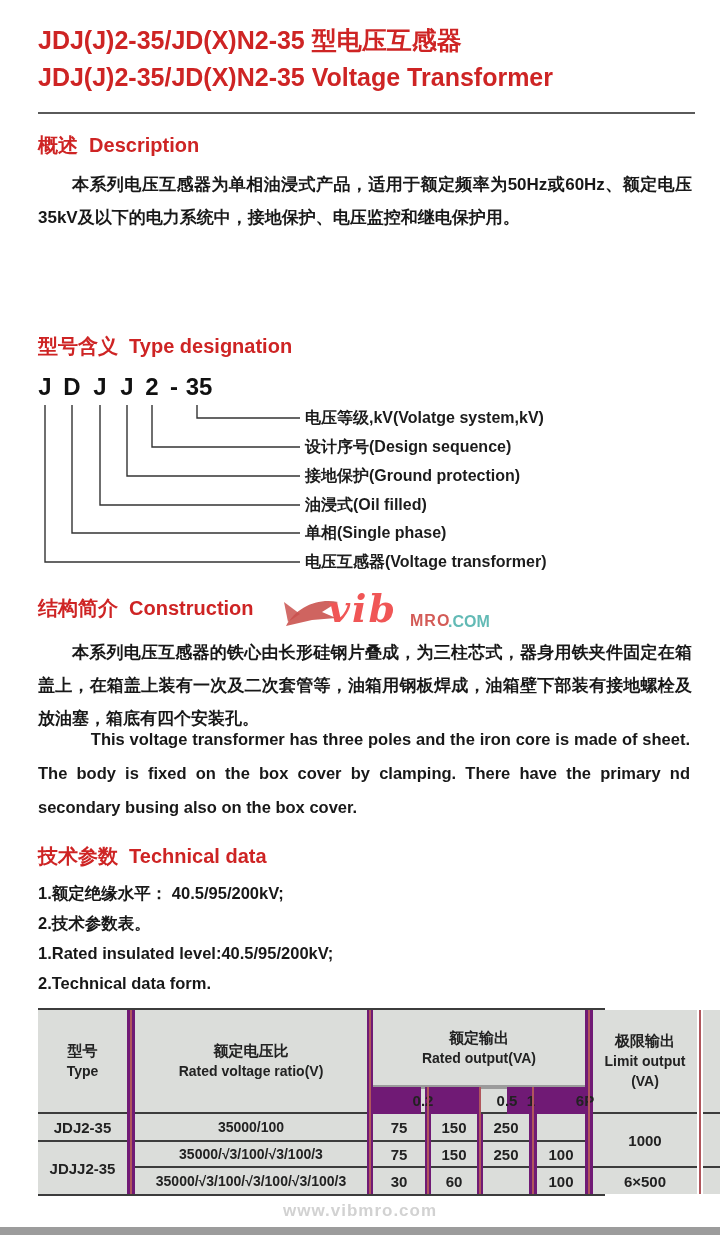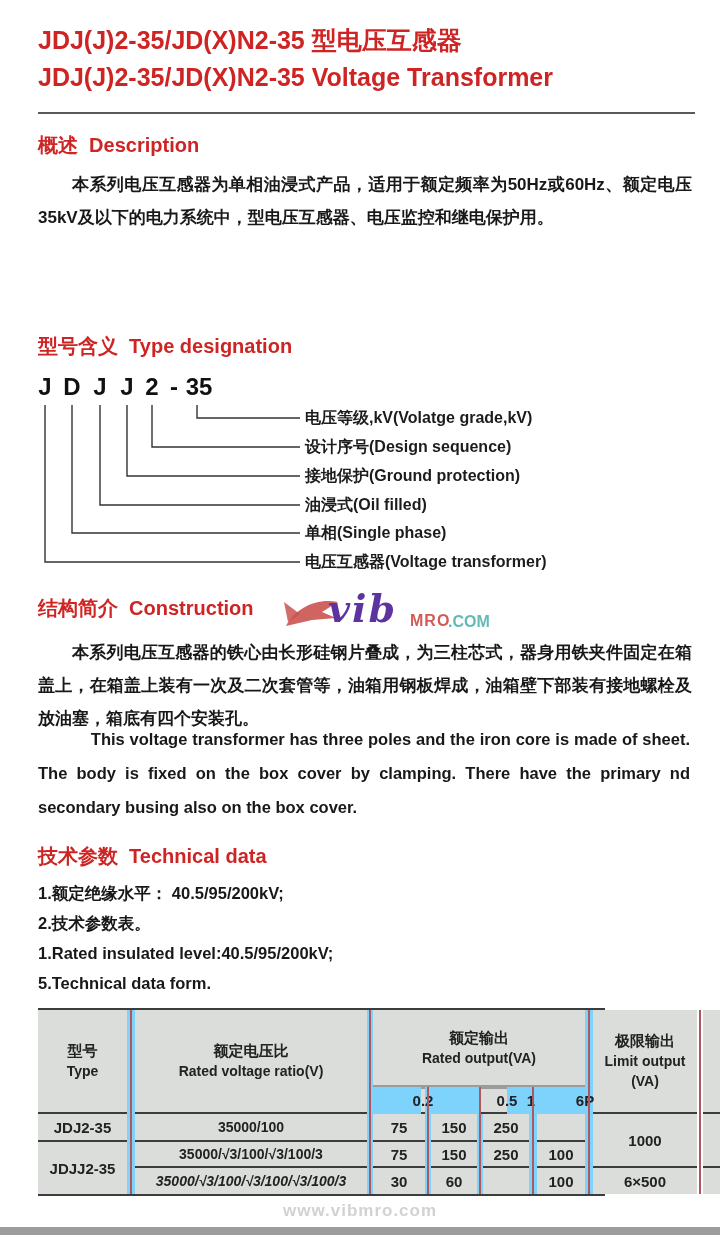--- a/index.html
+++ b/index.html
@@ -25,35 +25,35 @@
   .para-cn { width:654px; font-size:17px; font-weight:600; line-height:33px; text-indent:2em; text-align:justify; color:#181818; }
   .para-en { width:652px; font-size:16.5px; font-weight:600; line-height:31px; text-indent:3.2em; text-align:justify; color:#181818; }
 
   
   .diagram { left:38px; top:373px; width:660px; height:212px; }
   .code-char { position:absolute; top:0; transform:translateX(-50%); font-size:24px; font-weight:bold; color:#111; }
   .diag-label { position:absolute; left:267px; height:20px; line-height:20px; font-size:16px; font-weight:600; color:#1c1c1c; white-space:nowrap; }
 
   
   .wm-logo { left:282px; top:584px; width:200px; height:58px; opacity:.9; }
-  .wm-vib { position:absolute; left:46px; top:2px; font-family:"DejaVu Serif", serif; font-style:italic; font-weight:bold; font-size:38px; color:#4c1d95; letter-spacing:2px; }
+  .wm-vib { position:absolute; left:46px; top:2px; font-family:"DejaVu Serif", serif; font-style:italic; font-weight:bold; font-size:38px; color:#ef4444; letter-spacing:2px; }
   .wm-mro { position:absolute; left:128px; top:28px; font-size:16px; font-weight:bold; color:#cf4a45; letter-spacing:1px; }
   .wm-com { position:absolute; left:166px; top:29px; font-size:16px; font-weight:700; color:#52b3ae; }
 
   
   .tech-list { left:38px; top:878px; width:660px; font-size:16.5px; font-weight:600; color:#181818; }
   .tech-list div { height:30px; line-height:30px; }
 
   
   .ttable {
     left:38px; top:1008px; width:567px; height:188px;
     display:grid;
     grid-template-columns: 89px 8px 232px 6px 52px 6px 46px 6px 46px 8px 48px 8px 104px 6px 17px;
     grid-template-rows: 77px 27px 28px 26px 26px;
-    background:#7dd3fc;
+    background:#701a75;
     border-top:2px solid #3c3c3c;
     border-bottom:2px solid #3c3c3c;
   }
   .cell {
     background:#dbddda;
     display:flex; flex-direction:column; align-items:center; justify-content:center;
     font-weight:bold; color:#222; text-align:center;
     border-bottom:2px solid #3c3c3c;
   }
   .cell.nb { border-bottom:none; }
@@ -73,21 +73,21 @@
 
 <div class="page">
 
   <div class="abs doc-title">
     <div>JDJ(J)2-35/JD(X)N2-35 型电压互感器</div>
     <div>JDJ(J)2-35/JD(X)N2-35 Voltage Transformer</div>
   </div>
   <div class="abs title-rule"></div>
 
   <div class="abs sec-heading" style="left:38px; top:132px;">概述  Description</div>
-  <div class="abs para-cn" style="left:38px; top:168px;">本系列电压互感器为单相油浸式产品，适用于额定频率为50Hz或60Hz、额定电压35kV及以下的电力系统中，型电压互感器、电压监控和继电保护用。</div>
+  <div class="abs para-cn" style="left:38px; top:168px;">本系列电压互感器为单相油浸式产品，适用于额定频率为50Hz或60Hz、额定电压35kV及以下的电力系统中，接地保护、电压监控和继电保护用。</div>
 
   <div class="abs sec-heading" style="left:38px; top:333px;">型号含义  Type designation</div>
 
   <div class="abs diagram">
     <span class="code-char" style="left:7px;">J</span>
     <span class="code-char" style="left:34px;">D</span>
     <span class="code-char" style="left:62px;">J</span>
     <span class="code-char" style="left:89px;">J</span>
     <span class="code-char" style="left:114px;">2</span>
     <span class="code-char" style="left:136px;">-</span>
@@ -95,21 +95,21 @@
 
     <svg width="660" height="212" style="position:absolute; left:0; top:0;">
       <polyline points="159,32 159,45 262,45" fill="none" stroke="#333" stroke-width="1.4"></polyline>
       <polyline points="114,32 114,74 262,74" fill="none" stroke="#333" stroke-width="1.4"></polyline>
       <polyline points="89,32 89,103 262,103" fill="none" stroke="#333" stroke-width="1.4"></polyline>
       <polyline points="62,32 62,132 262,132" fill="none" stroke="#333" stroke-width="1.4"></polyline>
       <polyline points="34,32 34,160 262,160" fill="none" stroke="#333" stroke-width="1.4"></polyline>
       <polyline points="7,32 7,189 262,189" fill="none" stroke="#333" stroke-width="1.4"></polyline>
     </svg>
 
-    <div class="diag-label" style="top:35px;">电压等级,kV(Volatge grade,kV)</div>
+    <div class="diag-label" style="top:35px;">电压等级,kV(Volatge system,kV)</div>
     <div class="diag-label" style="top:64px;">设计序号(Design sequence)</div>
     <div class="diag-label" style="top:93px;">接地保护(Ground protection)</div>
     <div class="diag-label" style="top:122px;">油浸式(Oil filled)</div>
     <div class="diag-label" style="top:150px;">单相(Single phase)</div>
     <div class="diag-label" style="top:179px;">电压互感器(Voltage transformer)</div>
   </div>
 
   <div class="abs sec-heading" style="left:38px; top:595px;">结构简介  Construction</div>
 
   <div class="abs wm-logo">
@@ -123,21 +123,21 @@
   </div>
 
   <div class="abs para-cn" style="left:38px; top:636px;">本系列电压互感器的铁心由长形硅钢片叠成，为三柱芯式，器身用铁夹件固定在箱盖上，在箱盖上装有一次及二次套管等，油箱用钢板焊成，油箱壁下部装有接地螺栓及放油塞，箱底有四个安装孔。</div>
   <div class="abs para-en" style="left:38px; top:722px; line-height:34px;">This voltage transformer has three poles and the iron core is made of sheet. The body is fixed on the box cover by clamping. There have the primary nd secondary busing also on the box cover.</div>
 
   <div class="abs sec-heading" style="left:38px; top:843px;">技术参数  Technical data</div>
   <div class="abs tech-list">
     <div>1.额定绝缘水平： 40.5/95/200kV;</div>
     <div>2.技术参数表。</div>
     <div>1.Rated insulated level:40.5/95/200kV;</div>
-    <div>5.Technical data form.</div>
+    <div>2.Technical data form.</div>
   </div>
 
   <div class="abs ttable">
 
     <div class="cell" style="grid-column:1; grid-row:1 / span 2;">
       <span class="hdr-cn">型号</span>
       <span class="hdr-en">Type</span>
     </div>
     <div class="cell" style="grid-column:3; grid-row:1 / span 2;">
       <span class="hdr-cn">额定电压比</span>
@@ -168,21 +168,21 @@
     <div class="cell body-cell" style="grid-column:13; grid-row:3 / span 2;">1000</div>
     <div class="cell" style="grid-column:15; grid-row:3 / span 2;"></div>
 
     <div class="cell body-cell nb" style="grid-column:1; grid-row:4 / span 2;">JDJJ2-35</div>
     <div class="cell ratio-cell" style="grid-column:3; grid-row:4;">35000/√3/100/√3/100/3</div>
     <div class="cell body-cell" style="grid-column:5; grid-row:4;">75</div>
     <div class="cell body-cell" style="grid-column:7; grid-row:4;">150</div>
     <div class="cell body-cell" style="grid-column:9; grid-row:4;">250</div>
     <div class="cell body-cell" style="grid-column:11; grid-row:4;">100</div>
 
-    <div class="cell ratio-cell nb" style="grid-column:3; grid-row:5;font-style:italic;">35000/√3/100/√3/100/√3/100/3</div>
+    <div class="cell ratio-cell nb" style="grid-column:3; grid-row:5;">35000/√3/100/√3/100/√3/100/3</div>
     <div class="cell body-cell nb" style="grid-column:5; grid-row:5;">30</div>
     <div class="cell body-cell nb" style="grid-column:7; grid-row:5;">60</div>
     <div class="cell body-cell nb" style="grid-column:9; grid-row:5;"></div>
     <div class="cell body-cell nb" style="grid-column:11; grid-row:5;">100</div>
     <div class="cell body-cell nb" style="grid-column:13; grid-row:5;">6×500</div>
     <div class="cell nb" style="grid-column:15; grid-row:5;"></div>
 
     <div class="vline" style="left:92px;  top:0; bottom:0;"></div>
     <div class="vline" style="left:331px; top:0; bottom:0;"></div>
     <div class="vline" style="left:389px; top:77px; bottom:0;"></div>

